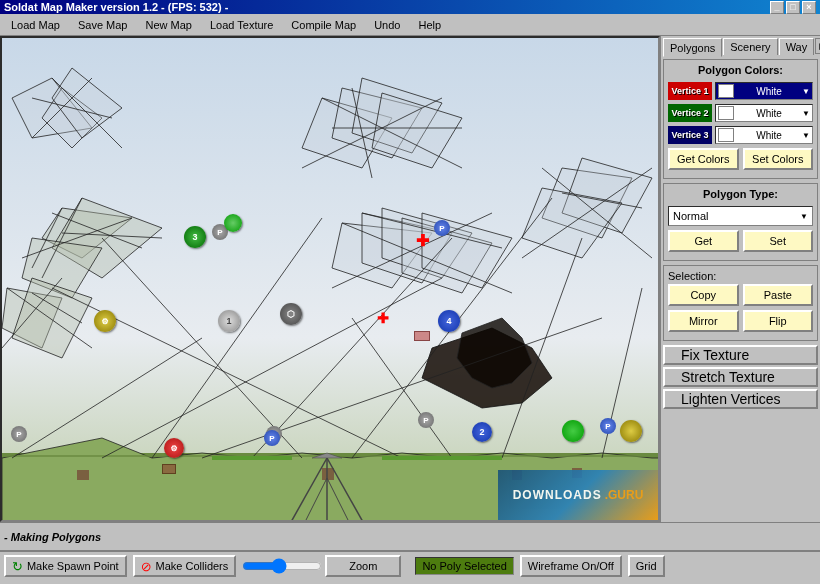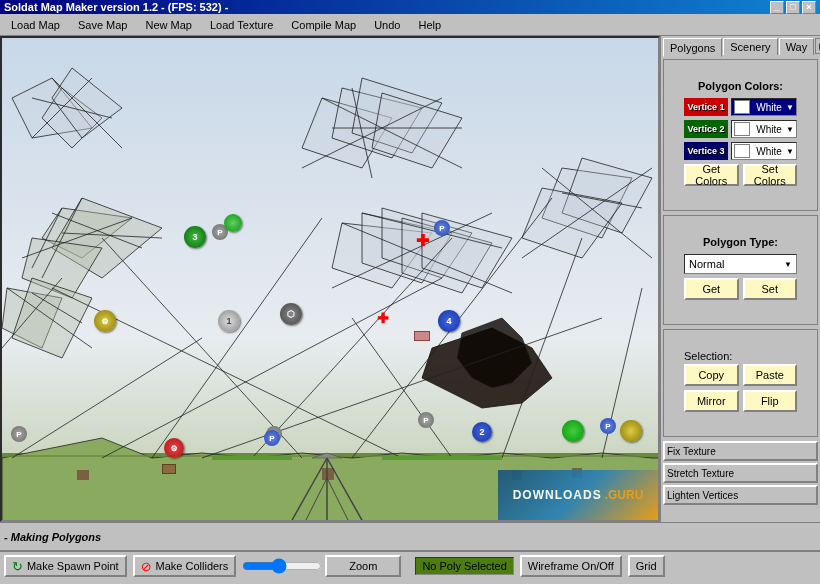--- a/index.html
+++ b/index.html
@@ -96,21 +96,21 @@
       padding: 2px 3px;
       border: 1px solid #808080;
       cursor: pointer;
       background: #c0c0c0;
     }
 
     
     .panel-section {
       border: 1px solid #808080;
       background: #c0c0c0;
-      padding: 20px;
+      padding: 4px;
       margin-bottom: 4px;
     }
     .section-title {
       font-weight: bold;
       text-align: center;
       margin-bottom: 6px;
       font-size: 11px;
     }
 
     
@@ -190,25 +190,25 @@
       margin-bottom: 2px;
     }
 
     
     .texture-btn {
       width: 100%;
       height: 20px;
       background: #c0c0c0;
       border: 2px solid;
       border-color: #fff #808080 #808080 #fff;
-      font-size: 10px;
-      cursor: pointer;
-      display: flex;
-      align-items: center;
-      padding: 0 2px;
+      font-size: 14px;
+      cursor: pointer;
+      display: flex;
+      align-items: center;
+      padding: 0 16px;
       margin-bottom: 2px;
     }
 
     
     #statusbar {
       height: 28px;
       background: #c0c0c0;
       border-top: 1px solid #808080;
       display: flex;
       align-items: center;

